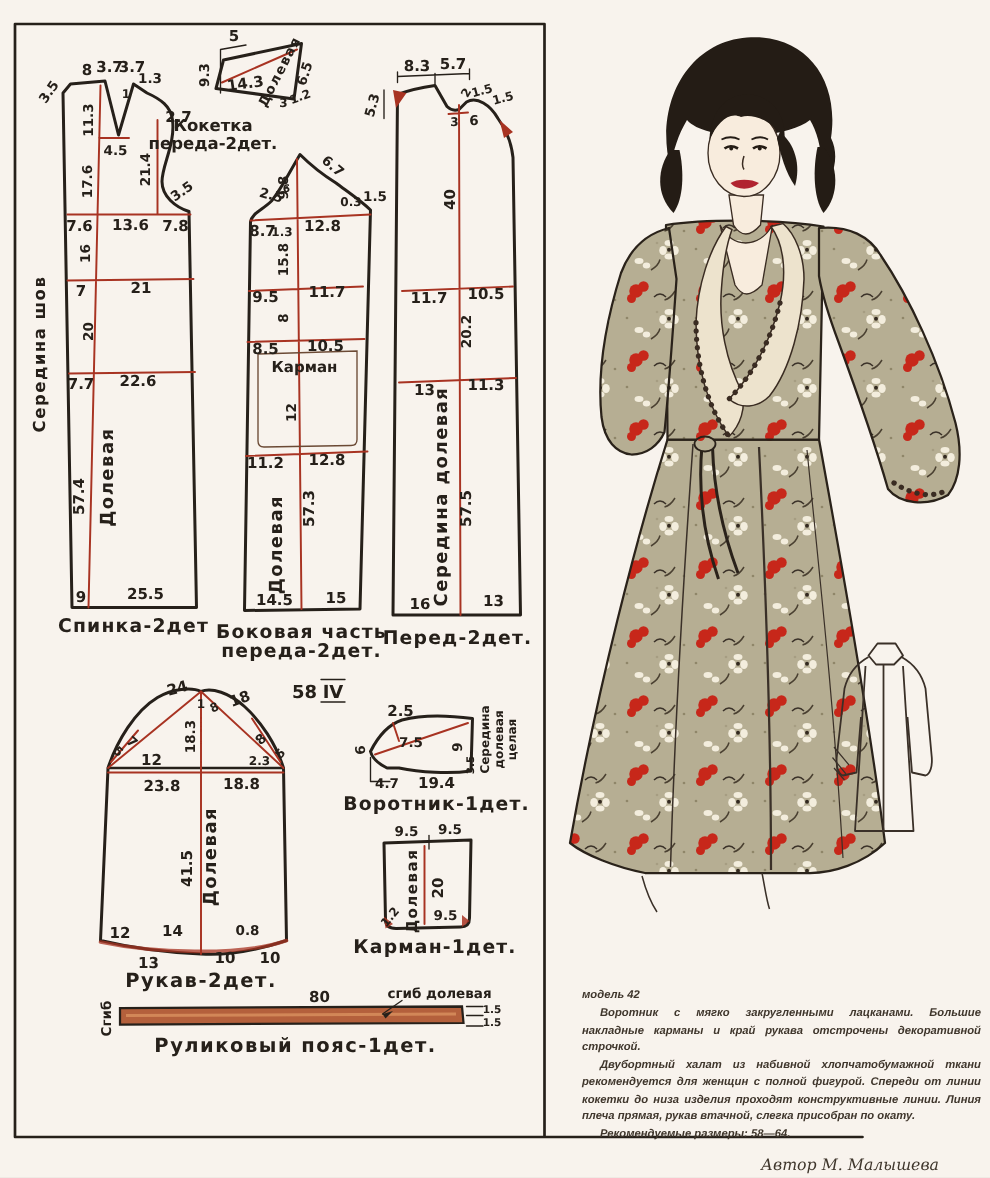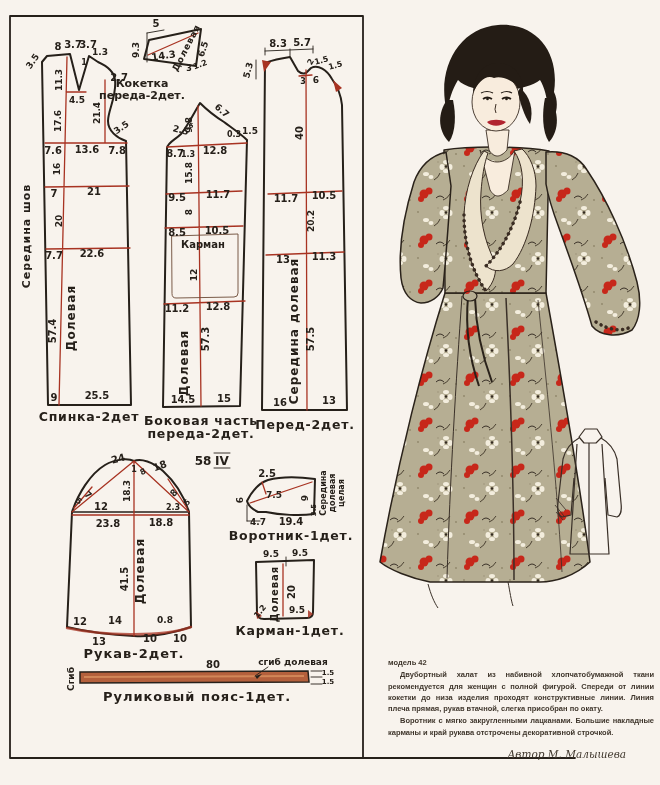--- a/index.html
+++ b/index.html
@@ -15,21 +15,21 @@
   .dim{fill:none;stroke:#a83322;stroke-width:1.3;stroke-linecap:round}
   .dimfill{fill:#a83322;stroke:none}
   .sketch{fill:none;stroke:#3a3028;stroke-width:1.2;stroke-linejoin:round}
   .fabric{fill:url(#floral);stroke:#2a221a;stroke-width:1.5;stroke-linejoin:round}
   .lace{fill:#ede3cd;stroke:#3a2c22;stroke-width:1}
   .lacedot{fill:none;stroke:#3a2c22;stroke-width:3.5;stroke-dasharray:.1 5.5;stroke-linecap:round}
   .skin{fill:#f8ecdd;stroke:#3a2c22;stroke-width:.9}
   .hair{fill:#241c15;stroke:none}
   #descr{position:absolute;left:388px;top:656px;width:266px;color:#3f362c;
          font-family:"Liberation Sans",sans-serif;font-size:7.5px;font-weight:bold;line-height:1.5;}
-  #descr p{margin:1px 0;text-align:justify;text-indent:12px;}
+  #descr p{margin:1px 0;text-align:justify;text-indent:12px;font-style:italic;}
   #descr .model{text-indent:0;}
   #descr .author{font-family:"DejaVu Serif",serif;font-style:italic;font-weight:normal;
                  font-size:10.5px;text-align:right;text-indent:0;padding-right:28px;margin-top:9px;}
 </style>
 </head>
 <body>
 
 <div id="page">
 <svg width="660" height="785" viewBox="0 0 660 785">
   <defs>
@@ -283,17 +283,18 @@
       <path class="sketch" d="M 577,444 L 570,554 L 609,554 L 602,444"></path>
       <path class="sketch" d="M 589,443 L 589,554"></path>
       <path class="sketch" style="stroke-width:.8" d="M 556,498 L 566,510 M 555,505 L 564,516 M 556,512 L 563,520"></path>
     </g>
   </g>
 </svg>
 
 
 <div id="descr">
   <p class="model">модель 42</p>
+  <p>Воротник с мягко закругленными лацканами. Большие накладные карманы и край рукава отстрочены декоративной строчкой.</p>
   <p>Двубортный халат из набивной хлопчатобумажной ткани рекомендуется для женщин с полной фигурой. Спереди от линии кокетки до низа изделия проходят конструктивные линии. Линия плеча прямая, рукав втачной, слегка присобран по окату.</p>
-  <p>Воротник с мягко закругленными лацканами. Большие накладные карманы и край рукава отстрочены декоративной строчкой.</p>
+  <p>Рекомендуемые размеры: 58—64.</p>
   <p class="author">Автор М. Малышева</p>
 </div>
 </div>
 
 </body></html>

